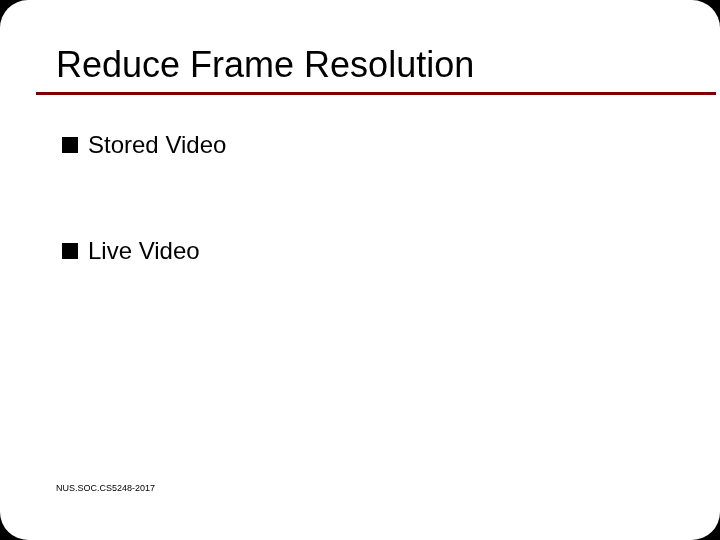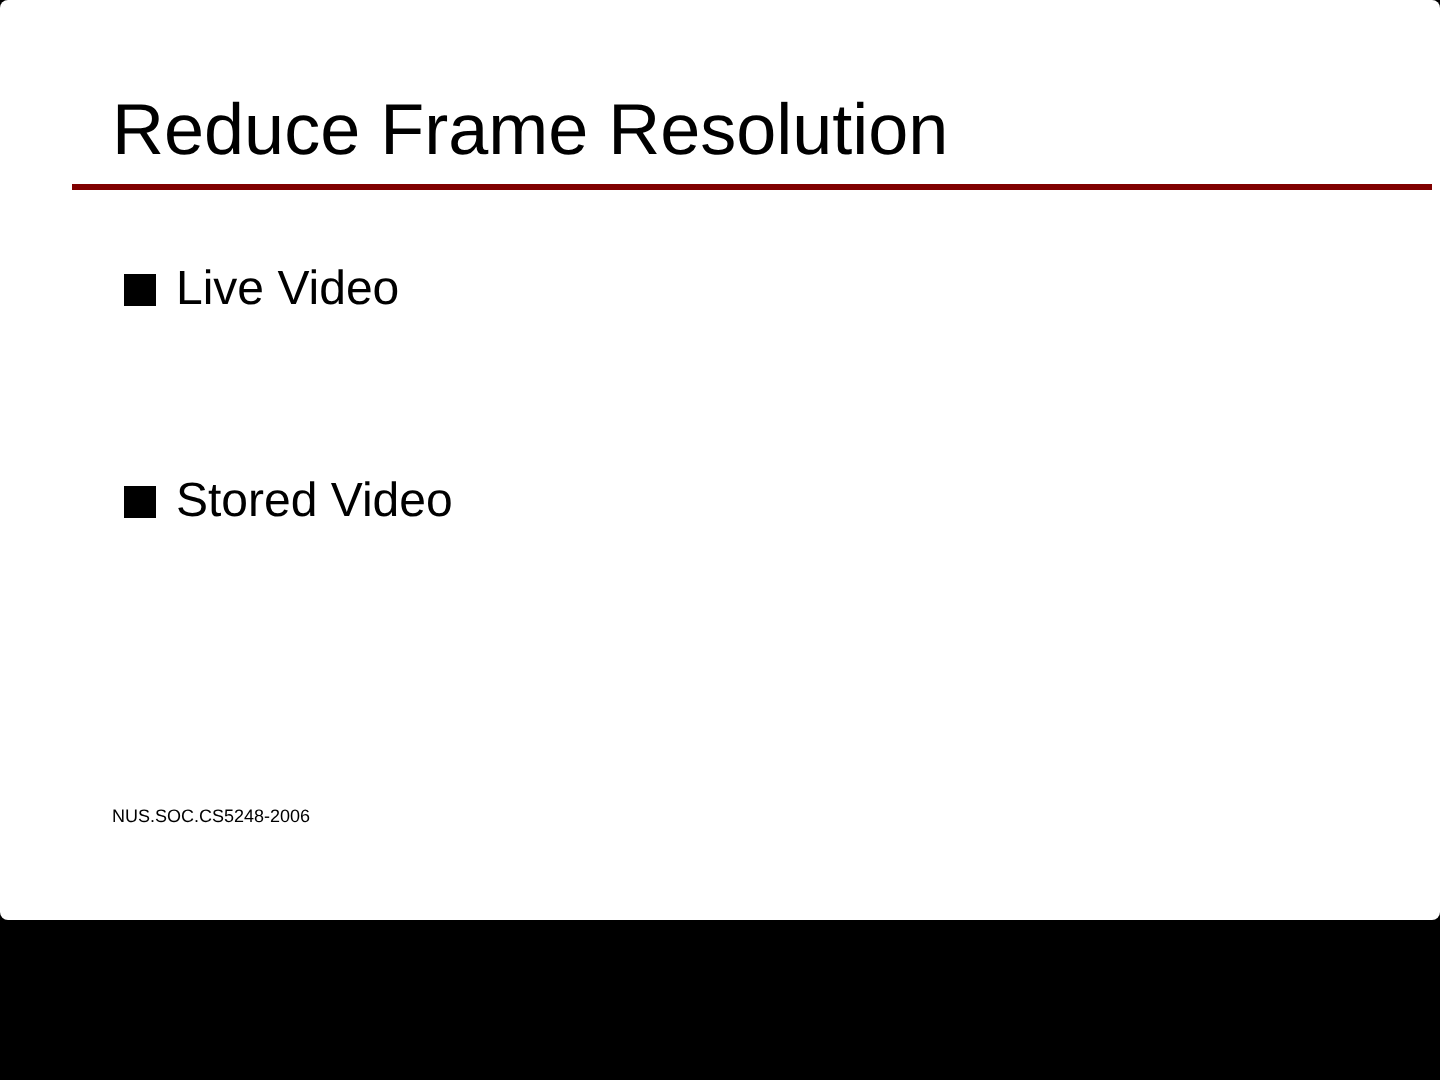--- a/index.html
+++ b/index.html
@@ -1,21 +1,21 @@
 <!DOCTYPE html>
 <html><head>
 <meta charset="utf-8">
 <style>
   * { margin: 0; padding: 0; box-sizing: border-box; }
   html, body { width: 720px; height: 540px; background: #000; font-family: Verdana, Geneva, sans-serif; }
   .slide {
     width: 720px;
-    height: 460px;
+    height: 540px;
     background: #fff;
-    border-radius: 4px;
+    border-radius: 28px;
     position: relative;
     overflow: hidden;
   }
   .content {
     padding: 44px 56px 0 56px;
   }
   .title {
     font-size: 36px;
     font-weight: 400;
     color: #000;
@@ -61,24 +61,24 @@
 </head>
 <body>
 
 <div class="slide">
   <div class="content">
     <h1 class="title">Reduce Frame Resolution</h1>
     <div class="rule"></div>
     <ul class="bullets">
       <li>
         <span class="square"></span>
-        <span>Live Video</span>
+        <span>Stored Video</span>
       </li>
       <li>
         <span class="square"></span>
-        <span>Stored Video</span>
+        <span>Live Video</span>
       </li>
     </ul>
   </div>
   <div class="footer">
-    <div>NUS.SOC.CS5248-2006</div>
+    <div>NUS.SOC.CS5248-2017</div>
   </div>
 </div>
 
 </body></html>

